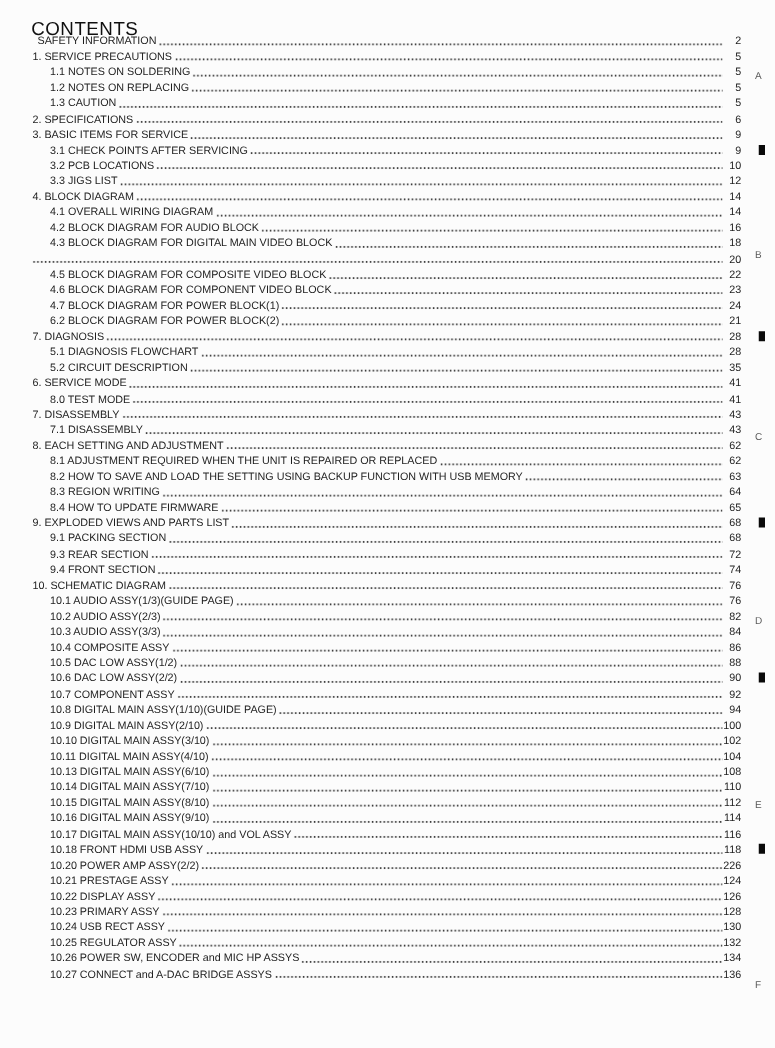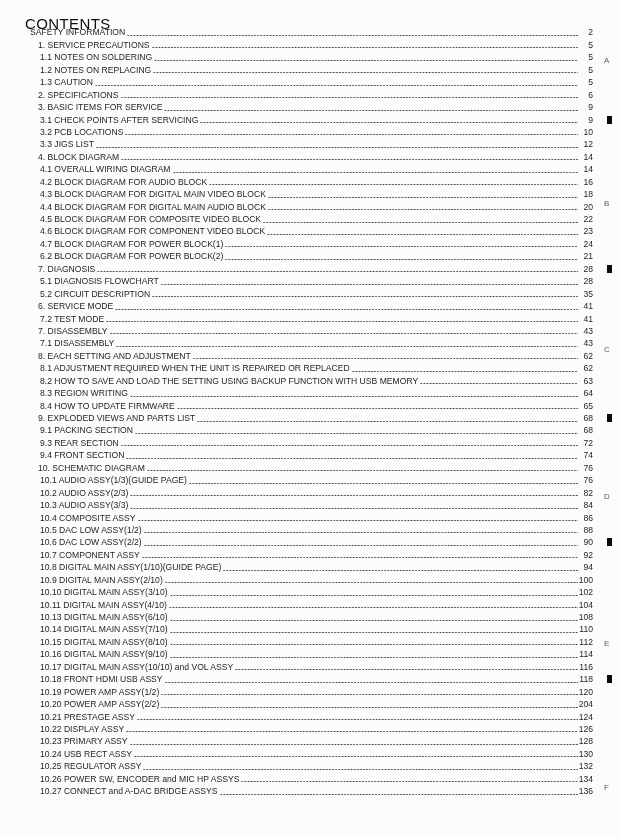--- a/index.html
+++ b/index.html
@@ -49,21 +49,21 @@
     background-size: 3.1px 3px;
     background-repeat: repeat-x;
   }
   .row .page-num {
     align-self: flex-end;
     line-height: 11px;
     min-width: 14px;
     text-align: right;
     padding-left: 1px;
   }
-  .row.lv-top  .label { margin-left: 12px; }
+  .row.lv-top  .label { margin-left: 0; }
   .row.lv-plain .label { margin-left: 4px; }
   .row.lv-sub  .label { margin-left: 14px; }
   .rev-mark {
     display: none;
     position: absolute;
     right: -19px; bottom: 2px;
     width: 5px; height: 8px;
     background: #0a0a0a;
   }
   .row.has-rev .rev-mark { display: block; }
@@ -179,21 +179,20 @@
   </div>
 
   <div class="row lv-sub">
     <span class="label">4.3 BLOCK DIAGRAM FOR DIGITAL MAIN VIDEO BLOCK</span>
     <span class="leader"></span>
     <span class="page-num">18</span>
 
   </div>
 
   <div class="row lv-sub">
-    <span class="label">4.4 BLOCK DIAGRAM FOR DIGITAL MAIN AUDIO BLOCK</span>
     <span class="leader"></span>
     <span class="page-num">20</span>
 
   </div>
 
   <div class="row lv-sub">
     <span class="label">4.5 BLOCK DIAGRAM FOR COMPOSITE VIDEO BLOCK</span>
     <span class="leader"></span>
     <span class="page-num">22</span>
 
@@ -242,21 +241,21 @@
   </div>
 
   <div class="row lv-top">
     <span class="label">6. SERVICE MODE</span>
     <span class="leader"></span>
     <span class="page-num">41</span>
 
   </div>
 
   <div class="row lv-sub">
-    <span class="label">7.2 TEST MODE</span>
+    <span class="label">8.0 TEST MODE</span>
     <span class="leader"></span>
     <span class="page-num">41</span>
 
   </div>
 
   <div class="row lv-top">
     <span class="label">7. DISASSEMBLY</span>
     <span class="leader"></span>
     <span class="page-num">43</span>
 
@@ -453,31 +452,25 @@
 
   </div>
 
   <div class="row lv-sub has-rev">
     <span class="label">10.18 FRONT HDMI USB ASSY</span>
     <span class="leader"></span>
     <span class="page-num">118</span>
     <span class="rev-mark"></span>
   </div>
 
-  <div class="row lv-sub">
-    <span class="label">10.19 POWER AMP ASSY(1/2)</span>
-    <span class="leader"></span>
-    <span class="page-num">120</span>
-
-  </div>
 
   <div class="row lv-sub">
     <span class="label">10.20 POWER AMP ASSY(2/2)</span>
     <span class="leader"></span>
-    <span class="page-num">204</span>
+    <span class="page-num">226</span>
 
   </div>
 
   <div class="row lv-sub">
     <span class="label">10.21 PRESTAGE ASSY</span>
     <span class="leader"></span>
     <span class="page-num">124</span>
 
   </div>
 

